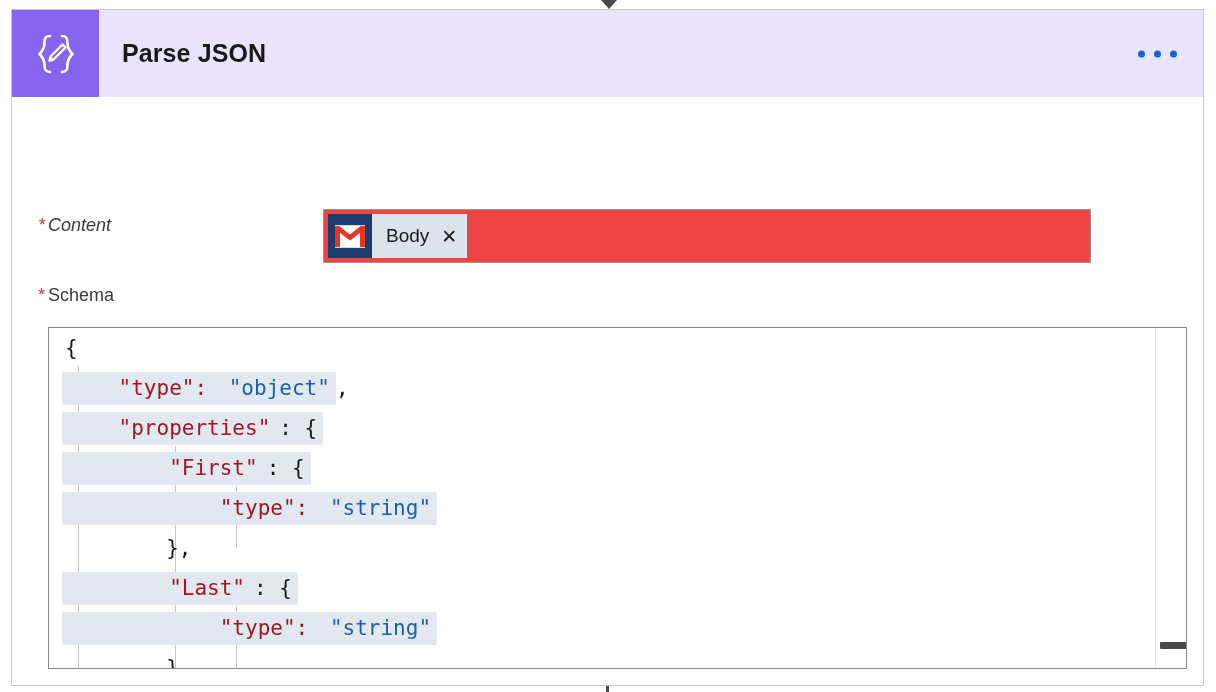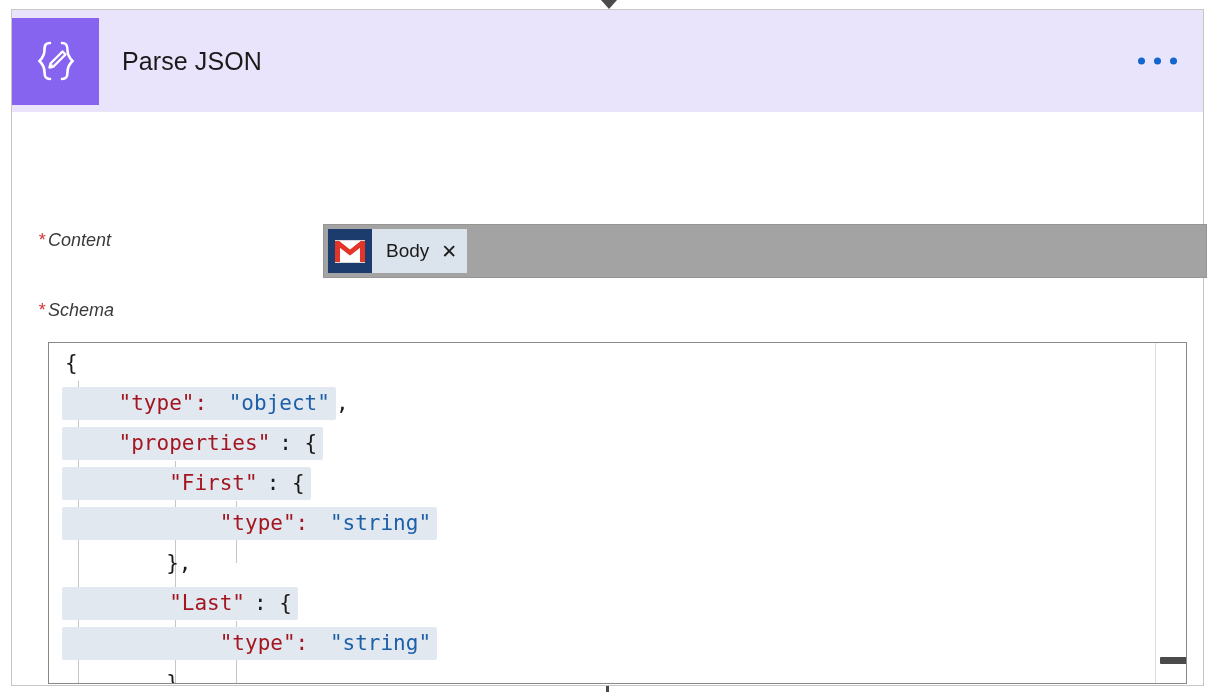--- a/index.html
+++ b/index.html
@@ -49,24 +49,25 @@
     width: 1193px;
     height: 677px;
     background: #ffffff;
     border: 1px solid #c8c6c4;
     box-sizing: border-box;
   }
 
   
   .card-header {
     position: relative;
-    height: 102px;
+    height: 87px;
     background: #e9e4fb;
     display: flex;
     align-items: center;
+    font-weight: bold;
   }
   .header-icon-tile {
     width: 87px;
     height: 87px;
     background: #8764f0;
     flex: 0 0 87px;
     display: flex;
     align-items: center;
     justify-content: center;
   }
@@ -105,32 +106,32 @@
     font-size: 18px;
     color: #3b3a39;
     white-space: nowrap;
   }
   .field-label .req {
     color: #d13438;
     margin-right: 3px;
   }
 
   #content-label { left: 26px; top: 118px; font-style: italic; }
-  #schema-label  { left: 26px; top: 188px; font-style: italic; }
+  #schema-label  { left: 26px; top: 188px; }
 
   
   .content-input {
     position: absolute;
     left: 311px;
     top: 112px;
-    width: 884px;
+    width: 768px;
     height: 54px;
     border: 1px solid #979593;
     box-sizing: border-box;
-    background: #a3a3a3;
+    background: #ef4444;
     display: flex;
     align-items: center;
   }
   .token-chip {
     display: inline-flex;
     align-items: center;
     background: #dbe3ed;
     height: 44px;
     margin-left: 4px;
     padding-right: 8px;

